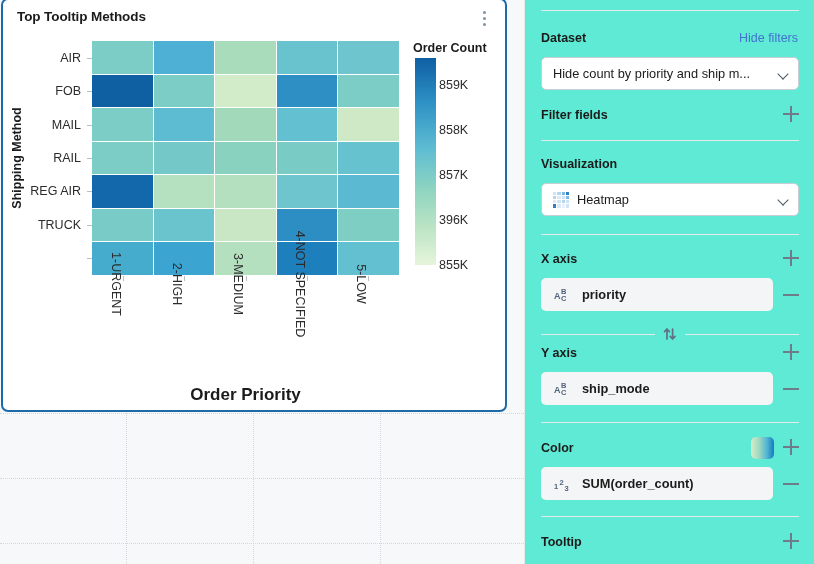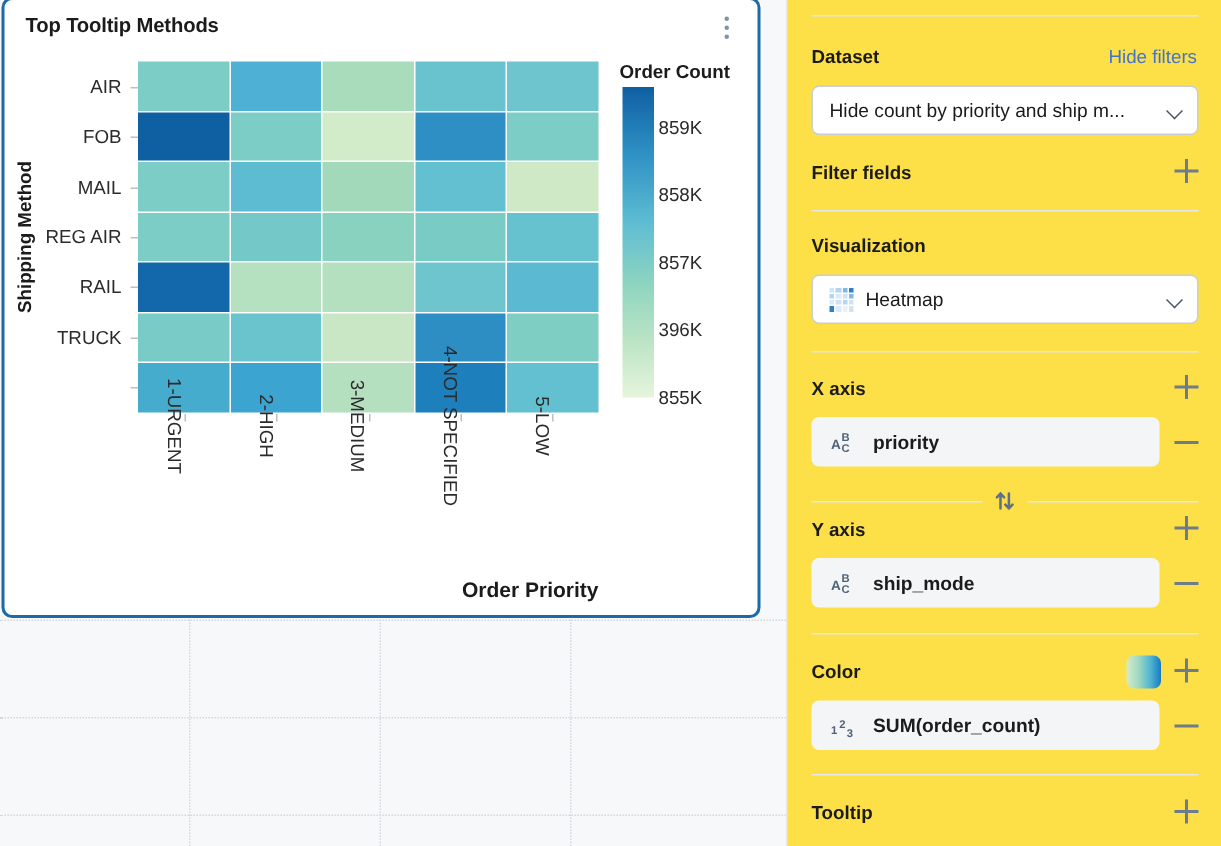--- a/index.html
+++ b/index.html
@@ -102,22 +102,22 @@
     transform: translateX(-50%) rotate(90deg);
     transform-origin: top center;
     font-size: 12.5px; color: #2b2b2b; white-space: nowrap;
   }
   .xtick {
     position: absolute; top: 276px; width: 0; height: 5px;
     border-left: 1px solid #b9c0c7;
   }
   #xtitle {
     position: absolute; left: 89px; top: 385px; width: 307px;
-    text-align: right;
-    font-size: 14px; font-weight: bold; color: #1b1b1b;
+    text-align: center;
+    font-size: 17px; font-weight: bold; color: #1b1b1b;
   }
 
   
   #legend-title {
     position: absolute; left: 410px; top: 41px;
     font-size: 12.5px; font-weight: bold; color: #1b1b1b;
     white-space: nowrap;
   }
   #legend-bar {
     position: absolute; left: 412px; top: 58px;
@@ -130,21 +130,21 @@
   #legend-ticks span {
     position: absolute; left: 0;
     font-size: 12.5px; color: #2b2b2b; white-space: nowrap;
     transform: translateY(-50%);
   }
 
   
   #sidebar {
     position: absolute; left: 524px; top: 0;
     width: 290px; height: 564px;
-    background: #fde047;
+    background: #5eead4;
     border-left: 1px solid #e6e8ea;
   }
   .sb-rule {
     position: absolute; left: 16px; width: 258px; height: 0;
     border-top: 1px solid #e6e8ea;
   }
   .sec-label {
     position: absolute; left: 16px;
     font-size: 12.5px; font-weight: bold; color: #1b1b1b;
     white-space: nowrap;
@@ -272,22 +272,22 @@
       </div>
 
       <div id="ytitle">
         <span>Shipping Method</span>
       </div>
 
       <div id="ylabels">
           <span>AIR</span>
           <span>FOB</span>
           <span>MAIL</span>
+          <span>RAIL</span>
           <span>REG AIR</span>
-          <span>RAIL</span>
           <span>TRUCK</span>
         </div>
 
       <div id="plot">
         <div id="cells">
             <div title="AIR / 1-URGENT: 857000" style="background: rgb(124, 205, 197);"></div>
             <div title="AIR / 2-HIGH: 858200" style="background: rgb(79, 176, 213);"></div>
             <div title="AIR / 3-MEDIUM: 856100" style="background: rgb(169, 220, 187);"></div>
             <div title="AIR / 4-NOT SPECIFIED: 857800" style="background: rgb(105, 195, 207);"></div>
             <div title="AIR / 5-LOW: 857700" style="background: rgb(111, 197, 205);"></div>

